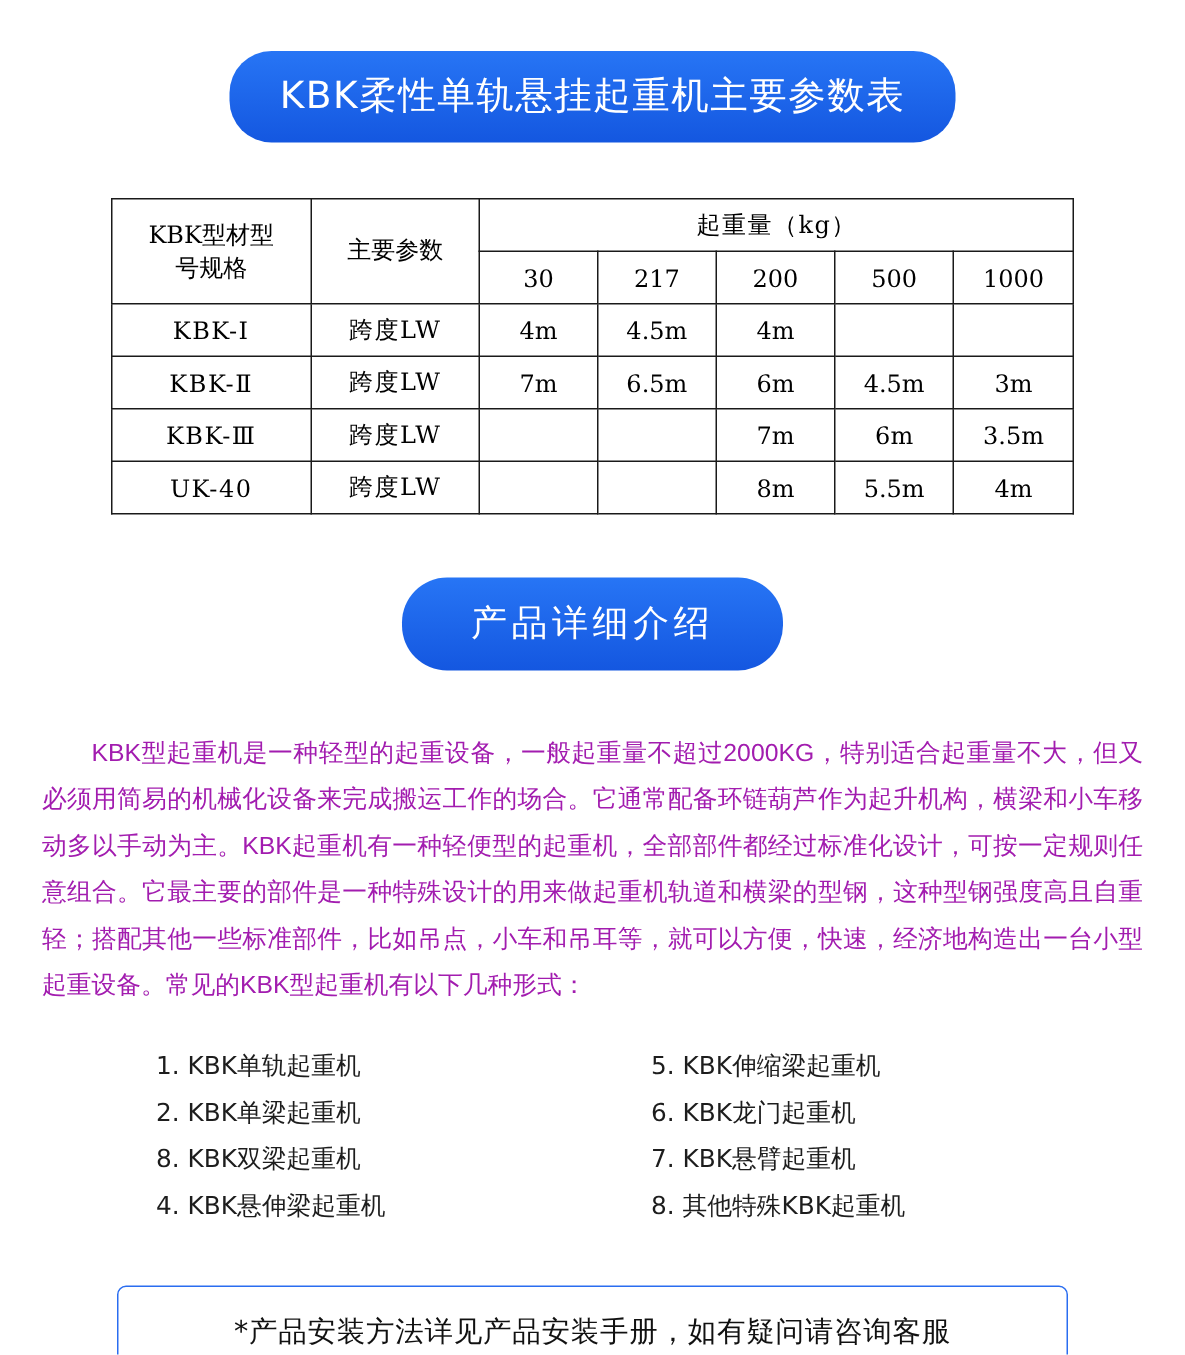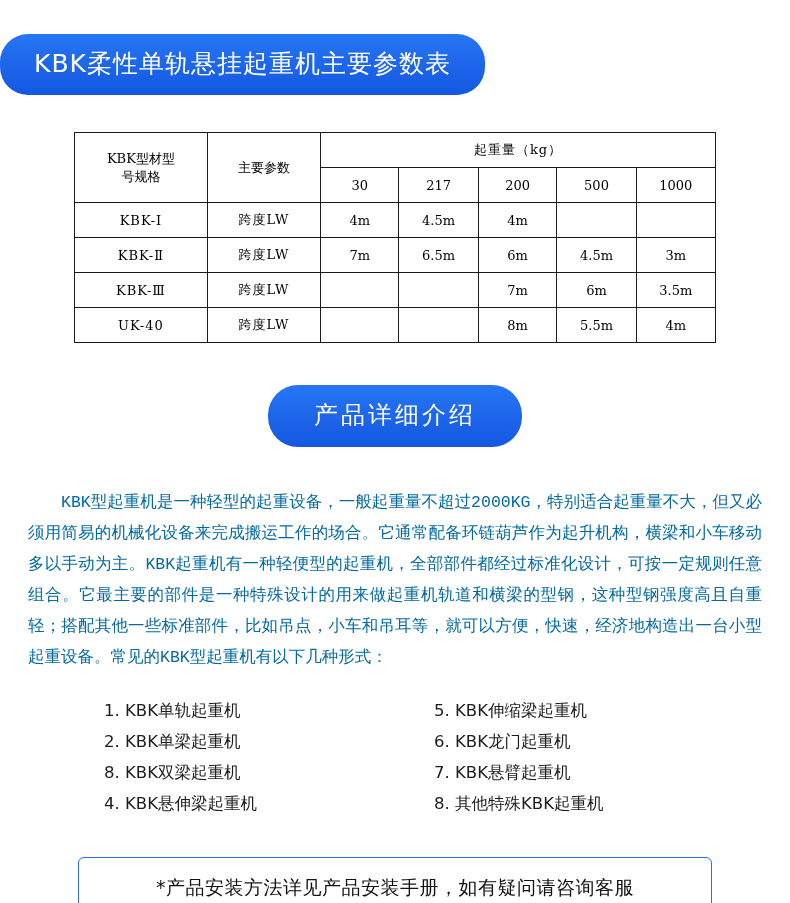--- a/index.html
+++ b/index.html
@@ -17,20 +17,21 @@
   .page {
     position: relative;
     width: 790px;
     height: 903px;
     box-sizing: border-box;
   }
 
   
   .title-wrap {
     display: flex;
+    justify-content: center;
     padding-top: 34px;
   }
   .title-pill {
     background: #1565ee;
     background: linear-gradient(180deg, #2775f5 0%, #1457e0 100%);
     color: #ffffff;
     font-size: 25px;
     letter-spacing: 1px;
     padding: 13px 34px 15px 34px;
     border-radius: 28px;
@@ -40,21 +41,21 @@
 
   
   .table-wrap {
     margin: 37px auto 0 auto;
     width: 642px;
   }
   table.spec {
     border-collapse: collapse;
     width: 100%;
     font-family: "DejaVu Serif", "Liberation Serif", serif;
-    font-size: 13px;
+    font-size: 16px;
     color: #000;
   }
   table.spec th, table.spec td {
     border: 1px solid #1a1a1a;
     text-align: center;
     padding: 4px 2px;
     height: 26px;
     font-weight: normal;
   }
   .col-model { width: 136px; }
@@ -86,23 +87,23 @@
     white-space: nowrap;
     font-family: Liberation Mono, monospace;
   }
 
   
   .para {
     margin: 40px 28px 12px 28px;
     font-size: 16.5px;
     line-height: 31px;
     text-indent: 2em;
-    color: #0369a1;
+    color: #a21caf;
     text-align: justify;
-    font-family: Liberation Mono, monospace;
+    font-family: Liberation Sans, sans-serif;
   }
 
   
   .list-wrap {
     margin: 22px 0 0 0;
     display: flex;
     padding-left: 104px;
     font-size: 16.5px;
     line-height: 31px;
     font-family: "DejaVu Sans", "Liberation Sans", sans-serif;

